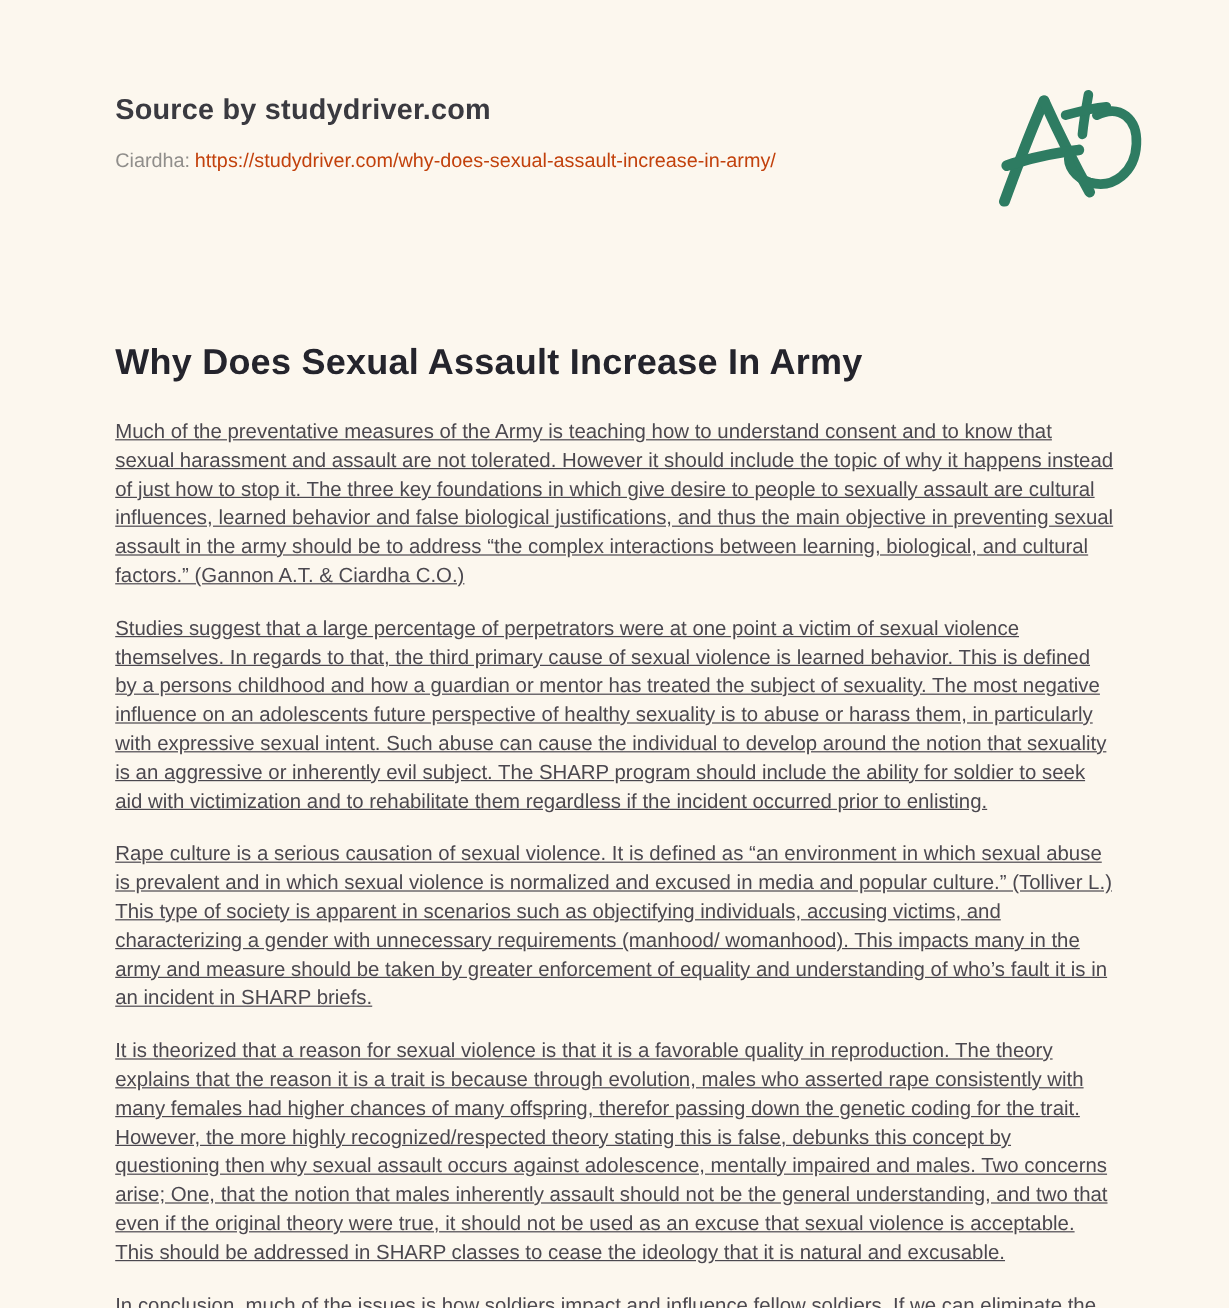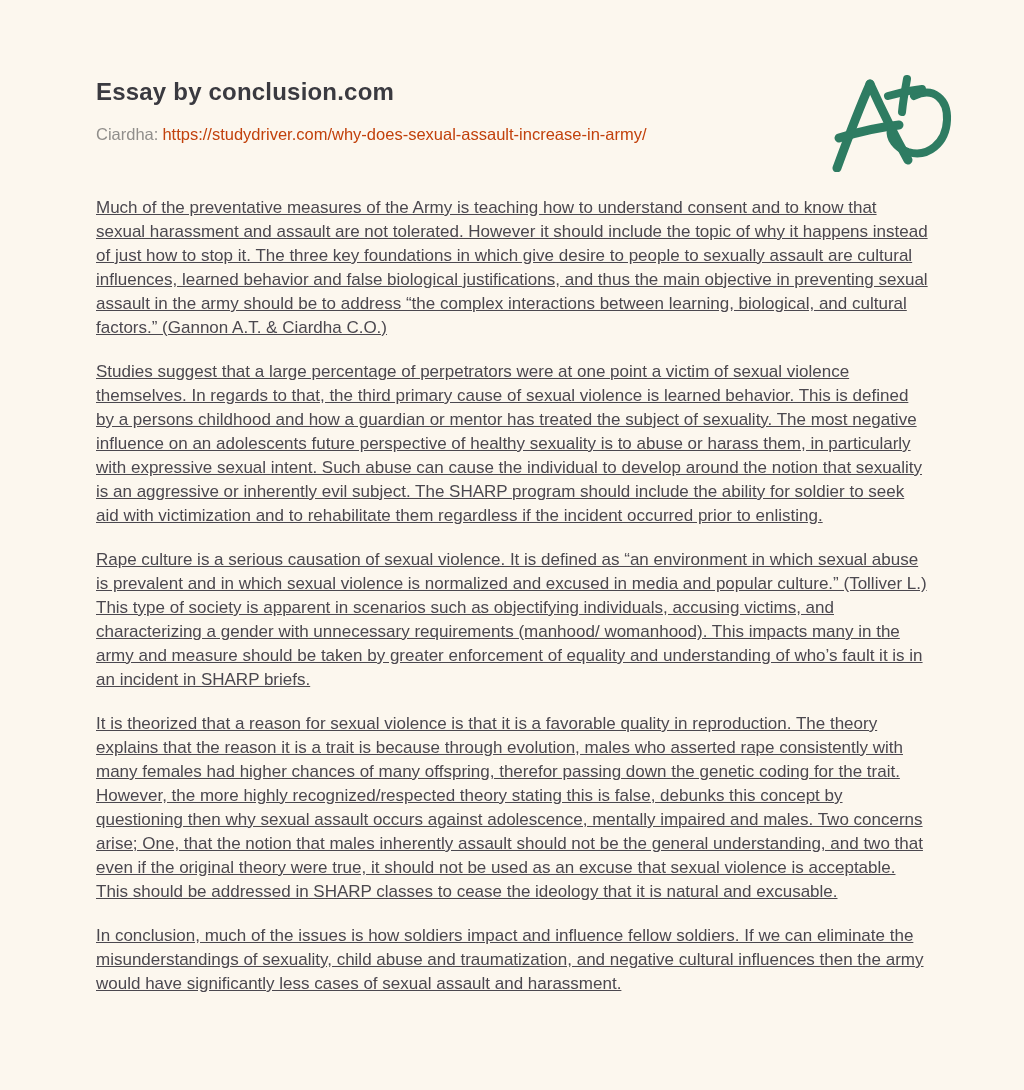--- a/index.html
+++ b/index.html
@@ -71,21 +71,21 @@
     margin-top: 24px;
   }
 </style>
 </head>
 <body>
 
 <div class="page">
 
   <div class="header-row">
     <div>
-      <div class="byline">Essay by conclusion.com</div>
+      <div class="byline">Source by studydriver.com</div>
       <div class="source-line">
         <span class="source-label">Ciardha:</span><a class="source-link">https://studydriver.com/why-does-sexual-assault-increase-in-army/</a>
       </div>
     </div>
 
     <svg class="logo" viewBox="0 0 146 102" fill="none" stroke="#2e7c62" stroke-linecap="round" stroke-linejoin="round">
 
       <path d="M 52 14 C 44 32 30 68 19 98" stroke-width="9"></path>
 
       <path d="M 52 14 C 62 36 80 72 90 90" stroke-width="9"></path>
@@ -93,20 +93,21 @@
       <path d="M 21 68 C 40 62 62 57 81 55" stroke-width="9"></path>
 
       <path d="M 96 26 C 116 16 130 30 129 50 C 128 73 110 88 90 82 C 78 78 71 68 73 59" stroke-width="8"></path>
 
       <path d="M 89 9 C 87 20 85 32 84 42" stroke-width="8"></path>
 
       <path d="M 70 26 C 81 23 93 20 104 19" stroke-width="8"></path>
     </svg>
   </div>
 
+  <h1 class="article-title">Why Does Sexual Assault Increase In Army</h1>
 
   <div class="article-body">
     <p>Much of the preventative measures of the Army is teaching how to understand consent and to know that sexual harassment and assault are not tolerated. However it should include the topic of why it happens instead of just how to stop it. The three key foundations in which give desire to people to sexually assault are cultural influences, learned behavior and false biological justifications, and thus the main objective in preventing sexual assault in the army should be to address “the complex interactions between learning, biological, and cultural factors.” (Gannon A.T. &amp; Ciardha C.O.)</p>
     <p>Studies suggest that a large percentage of perpetrators were at one point a victim of sexual violence themselves. In regards to that, the third primary cause of sexual violence is learned behavior. This is defined by a persons childhood and how a guardian or mentor has treated the subject of sexuality. The most negative influence on an adolescents future perspective of healthy sexuality is to abuse or harass them, in particularly with expressive sexual intent. Such abuse can cause the individual to develop around the notion that sexuality is an aggressive or inherently evil subject. The SHARP program should include the ability for soldier to seek aid with victimization and to rehabilitate them regardless if the incident occurred prior to enlisting.</p>
     <p>Rape culture is a serious causation of sexual violence. It is defined as “an environment in which sexual abuse is prevalent and in which sexual violence is normalized and excused in media and popular culture.” (Tolliver L.) This type of society is apparent in scenarios such as objectifying individuals, accusing victims, and characterizing a gender with unnecessary requirements (manhood/ womanhood). This impacts many in the army and measure should be taken by greater enforcement of equality and understanding of who’s fault it is in an incident in SHARP briefs.</p>
     <p>It is theorized that a reason for sexual violence is that it is a favorable quality in reproduction. The theory explains that the reason it is a trait is because through evolution, males who asserted rape consistently with many females had higher chances of many offspring, therefor passing down the genetic coding for the trait. However, the more highly recognized/respected theory stating this is false, debunks this concept by questioning then why sexual assault occurs against adolescence, mentally impaired and males. Two concerns arise; One, that the notion that males inherently assault should not be the general understanding, and two that even if the original theory were true, it should not be used as an excuse that sexual violence is acceptable. This should be addressed in SHARP classes to cease the ideology that it is natural and excusable.</p>
     <p>In conclusion, much of the issues is how soldiers impact and influence fellow soldiers. If we can eliminate the misunderstandings of sexuality, child abuse and traumatization, and negative cultural influences then the army would have significantly less cases of sexual assault and harassment.</p>
   </div>
 
 </div>

